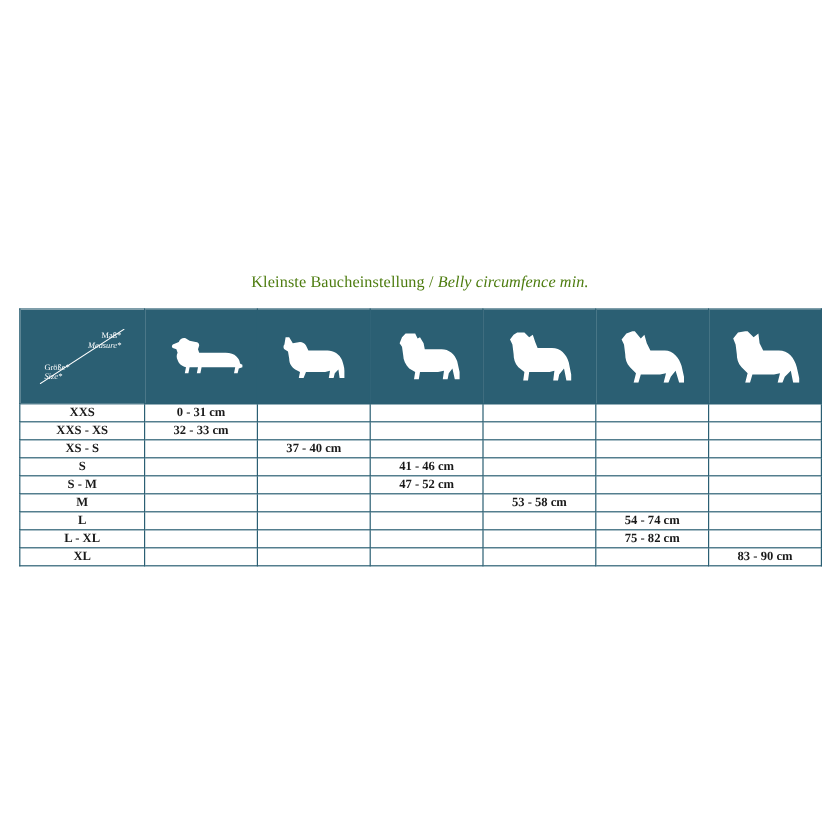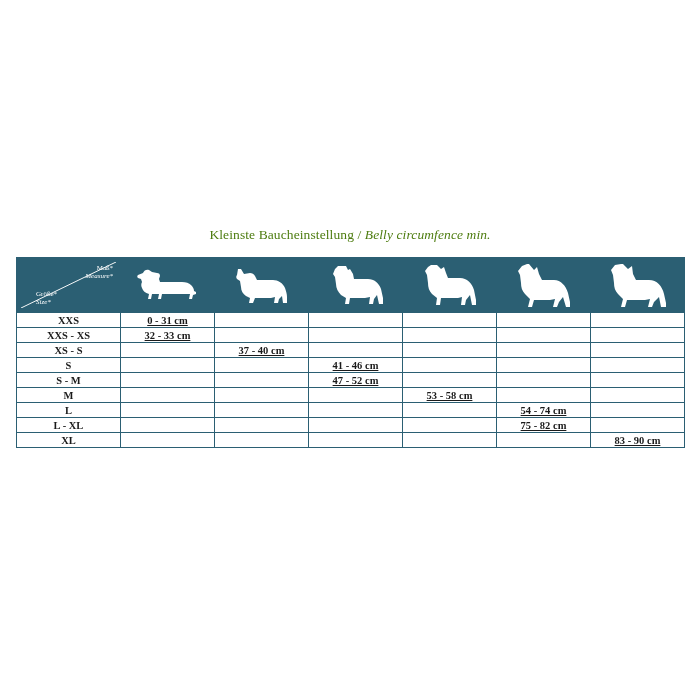--- a/index.html
+++ b/index.html
@@ -52,21 +52,21 @@
     color: #1a1a1a;
     text-align: center;
     vertical-align: middle;
     background: #ffffff;
   }
   
   tr.headrow th {
     background: #2b5f73;
     height: 46px;
     border: 1px solid #2b5f73;
-    padding: 4px;
+    padding: 16px;
     margin-left: 27px;
   }
   th.corner {
     position: relative;
     background: #2b5f73;
   }
   .corner-inner {
     position: relative;
     width: 100%;
     height: 46px;
@@ -84,41 +84,40 @@
     font-size: 7px;
     font-weight: normal;
     color: #ffffff;
     line-height: 8px;
     text-align: right;
     font-family: "Liberation Serif", serif;
   }
   .corner-inner .lbl-measure .it { font-style: italic; text-align: right; }
   .corner-inner .lbl-size {
     position: absolute;
-    left: 15px;
+    left: 4px;
     bottom: 2px;
     font-size: 7px;
     font-weight: normal;
     color: #ffffff;
     line-height: 8px;
     text-align: left;
     font-family: "Liberation Serif", serif;
   }
   .corner-inner .lbl-size .it { font-style: italic; }
 
   td.sizecell {
     text-align: left;
     padding-left: 4px;
     font-size: 10px;
     font-weight: bold;
   }
   td.filled {
     background: #2b5f73;
     color: #ffffff;
-    text-decoration: underline;
   }
   td.val {
     font-size: 9.5px;
     font-weight: bold;
   }
   .dogicon { display:block; margin: 0 auto; }
 </style>
 </head>
 <body>
 

